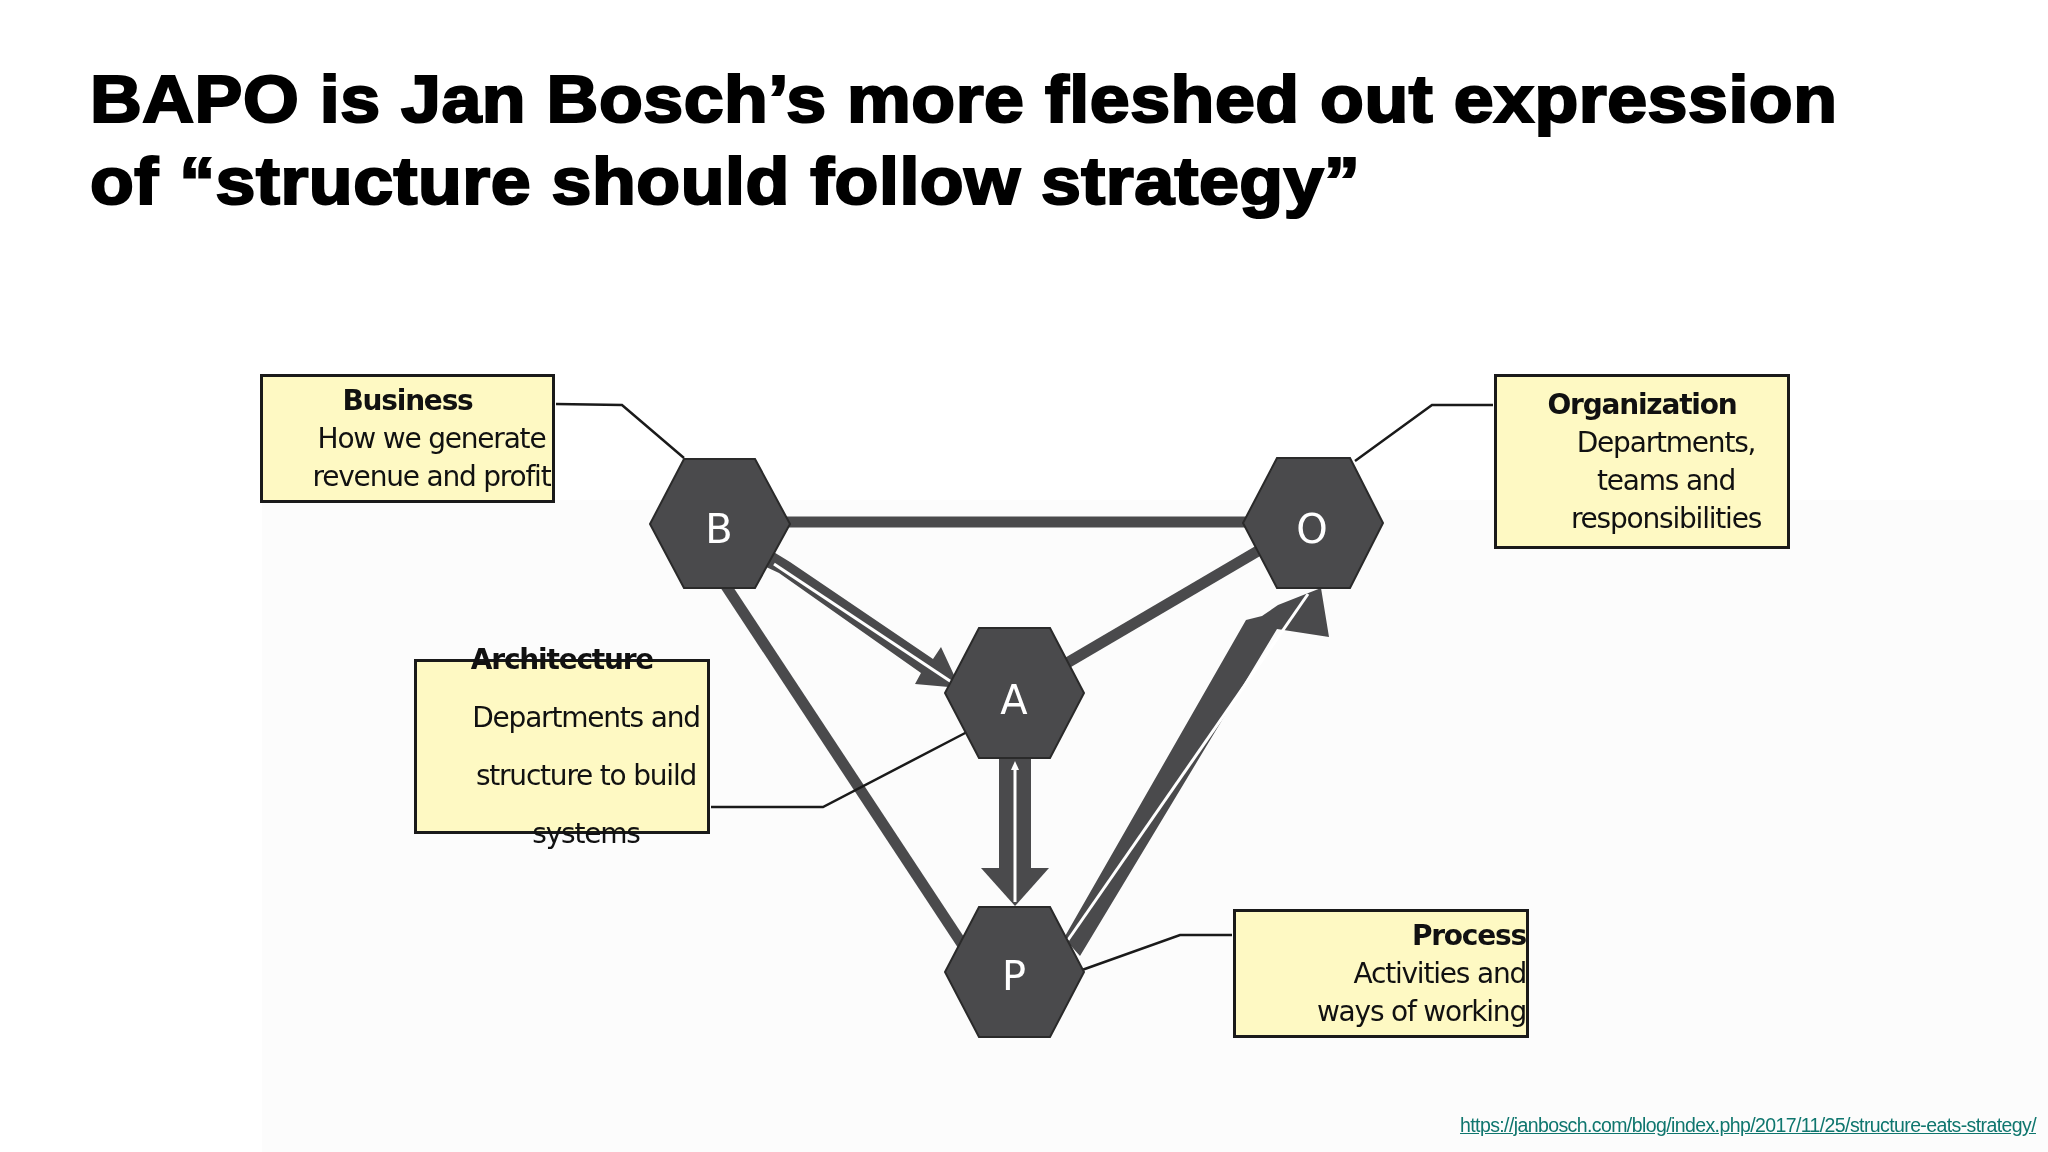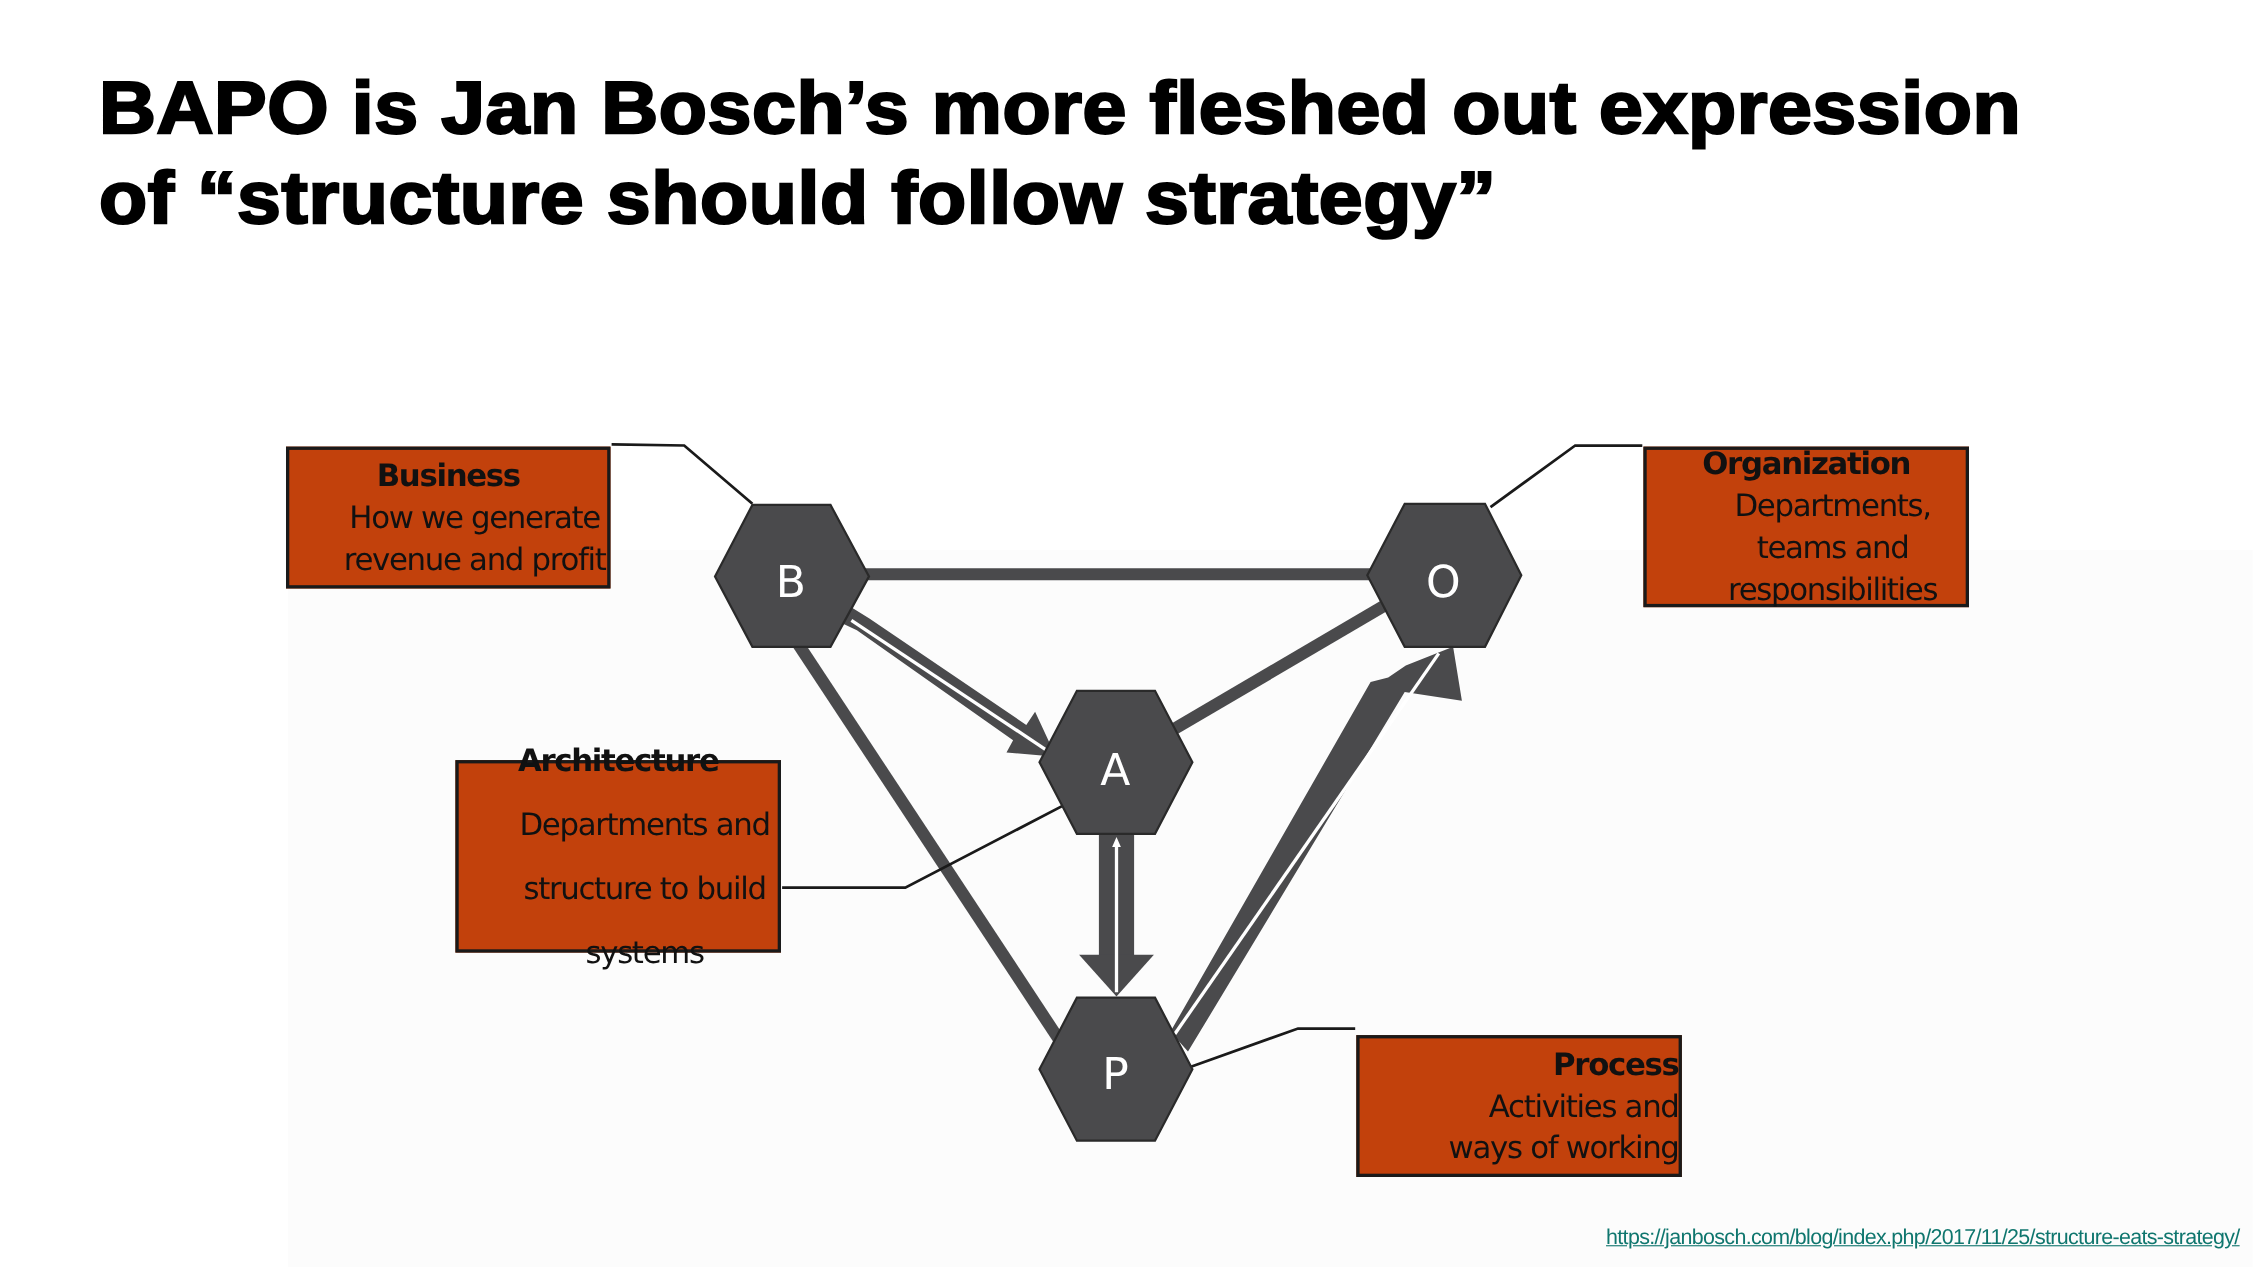--- a/index.html
+++ b/index.html
@@ -17,27 +17,26 @@
     transform: scaleX(1.07); transform-origin: left top;
   }
   .slide-title div { white-space: nowrap; }
   .figure-bg {
     position: absolute; left: 262px; top: 500px; width: 1786px; height: 652px;
     background: #fcfcfc;
   }
   svg.diagram { position: absolute; left: 0; top: 0; width: 2048px; height: 1152px; }
   .label-box {
     position: absolute; box-sizing: border-box;
-    background: #c2410c; border: 3px solid #1a1a1a;
+    background: #fef9c3; border: 3px solid #1a1a1a;
     text-align: center; color: #111;
     font-family: "DejaVu Sans", sans-serif;
     font-size: 28px; line-height: 38px;
     display: flex; flex-direction: column; justify-content: center;
     transform-origin: center;
-    margin-top: 32px;
   }
   .label-box .ttl { font-weight: bold; }
   .label-box .desc { font-weight: normal; padding-left: 48px; }
   .label-box span { display: block; letter-spacing: -1.2px; }
   .source-link {
     position: absolute; right: 12px; top: 1114px;
     font-family: "Liberation Sans", sans-serif;
     font-size: 19.5px; color: #0f766e; text-decoration: underline;
     letter-spacing: -0.6px; white-space: nowrap;
   }
@@ -104,21 +103,21 @@
     <text class="hex-letter" x="1014" y="990" text-anchor="middle">P</text>
   </g>
 </svg>
 
 <div class="label-box" style="left:260px; top:374px; width:295px; height:129px;">
   <span class="ttl">Business</span>
   <span class="desc">How we generate</span>
   <span class="desc">revenue and profit</span>
 </div>
 
-<div class="label-box" style="left:1494px; top:374px; width:296px; height:146px;">
+<div class="label-box" style="left:1494px; top:374px; width:296px; height:175px;">
   <span class="ttl">Organization</span>
   <span class="desc">Departments,</span>
   <span class="desc">teams and</span>
   <span class="desc">responsibilities</span>
 </div>
 
 <div class="label-box" style="left:414px; top:659px; width:296px; height:175px;gap:20px;">
   <span class="ttl">Architecture</span>
   <span class="desc">Departments and</span>
   <span class="desc">structure to build</span>

